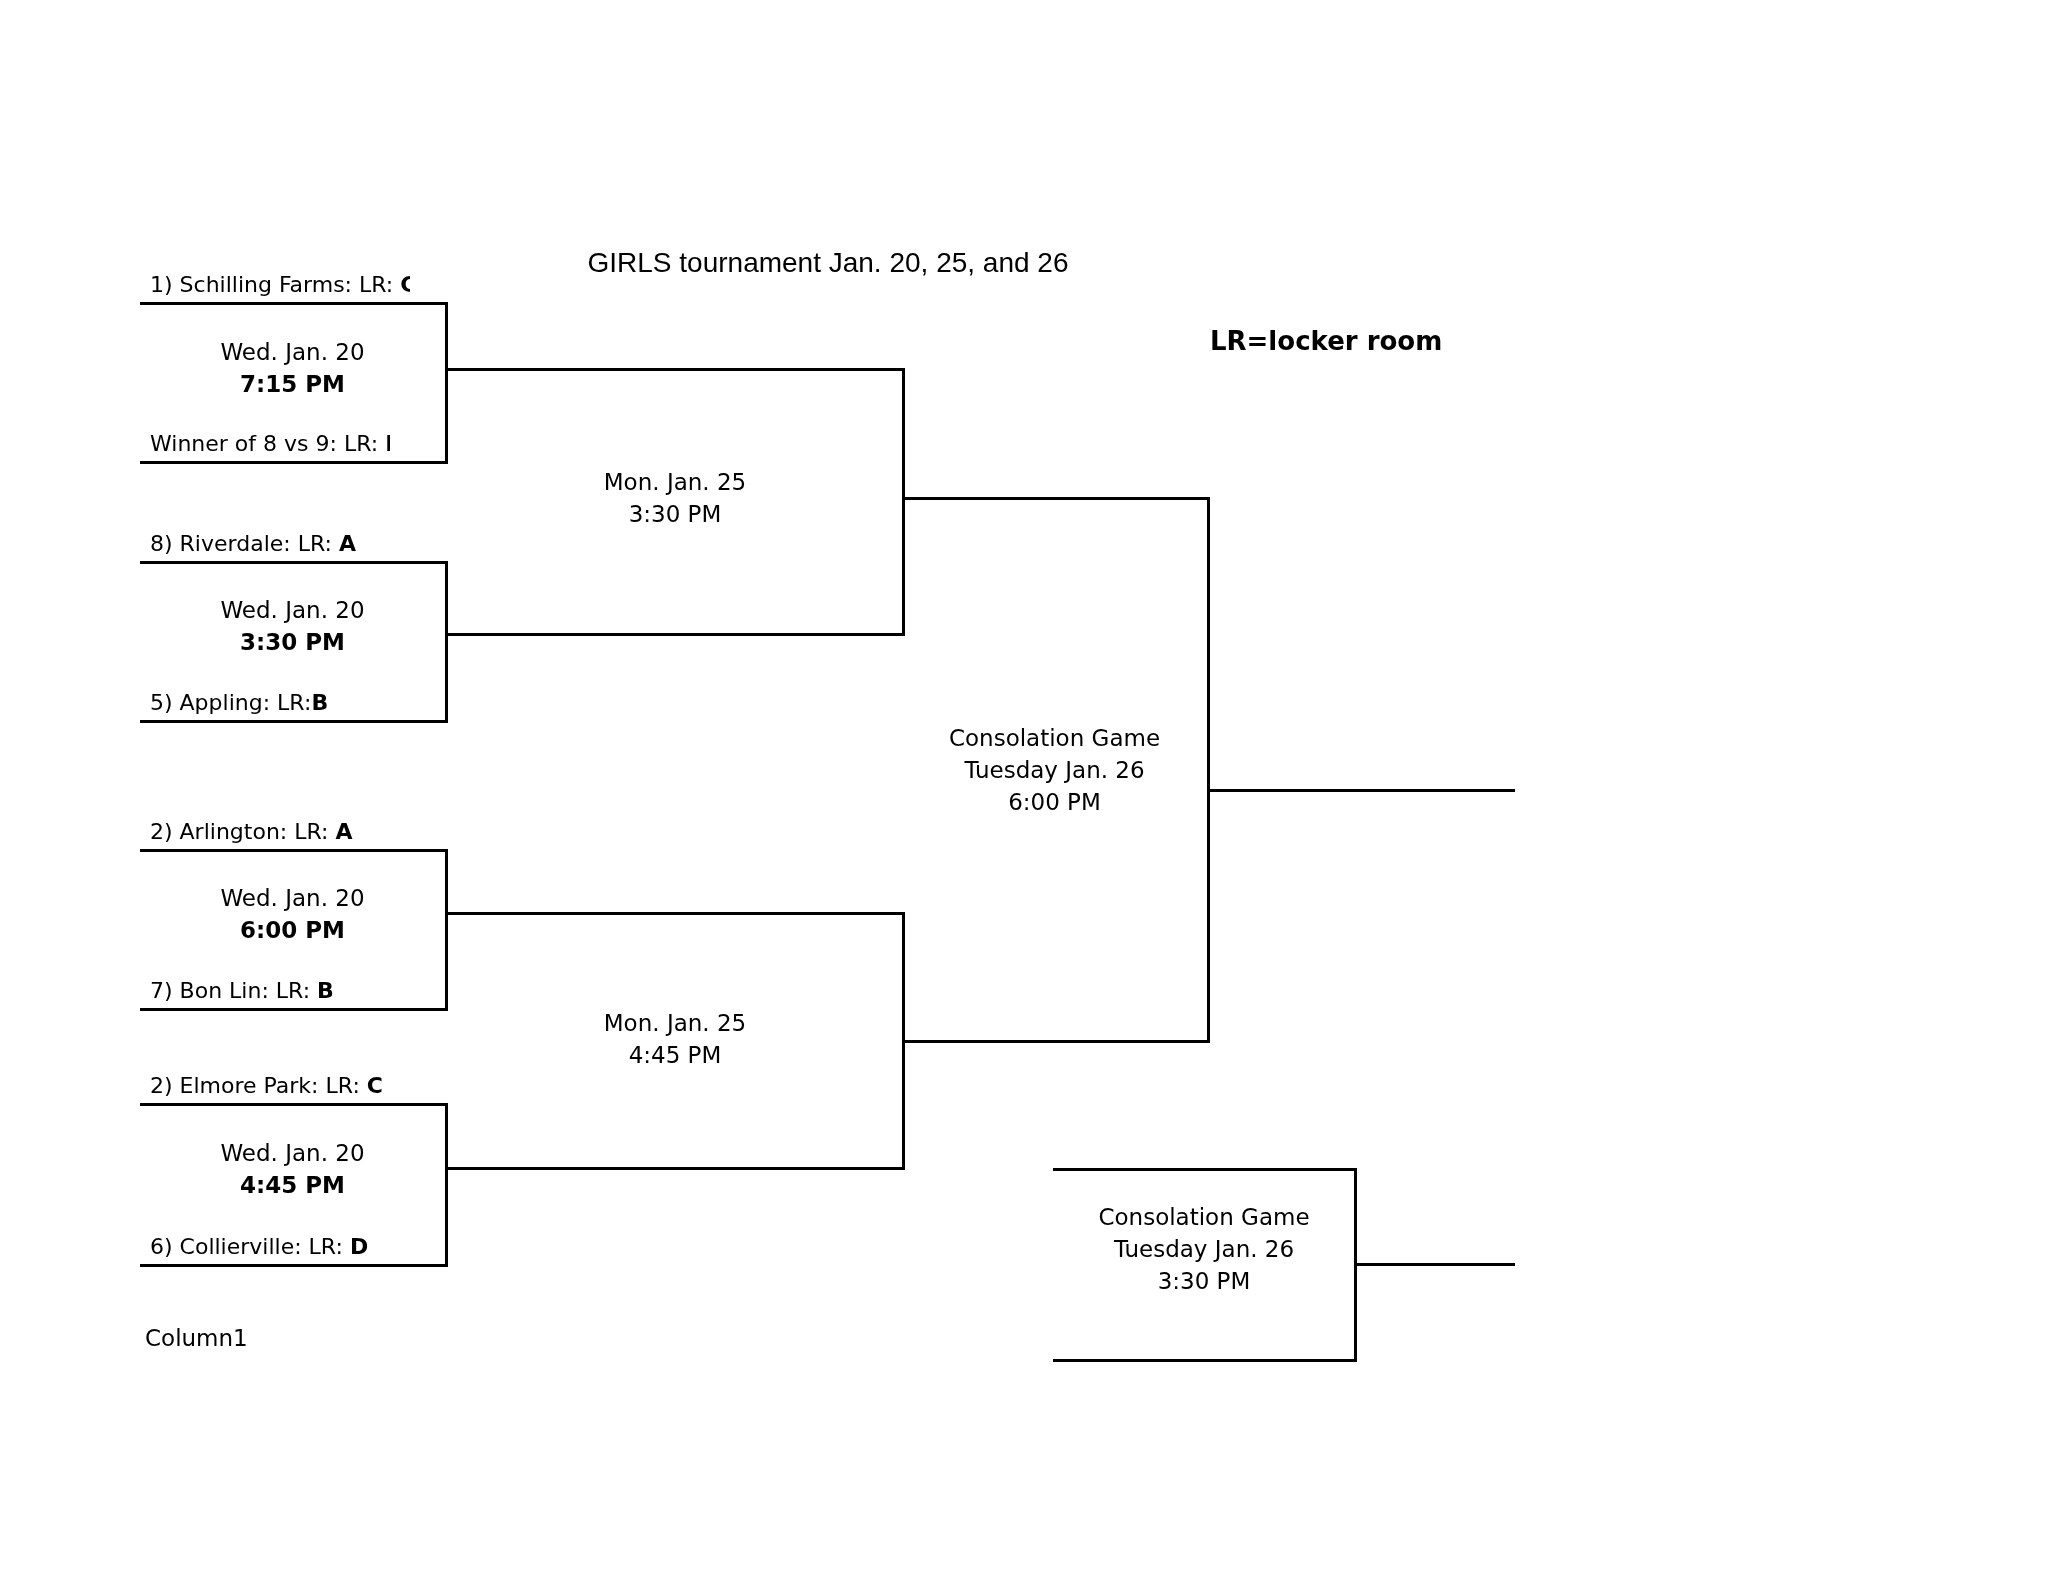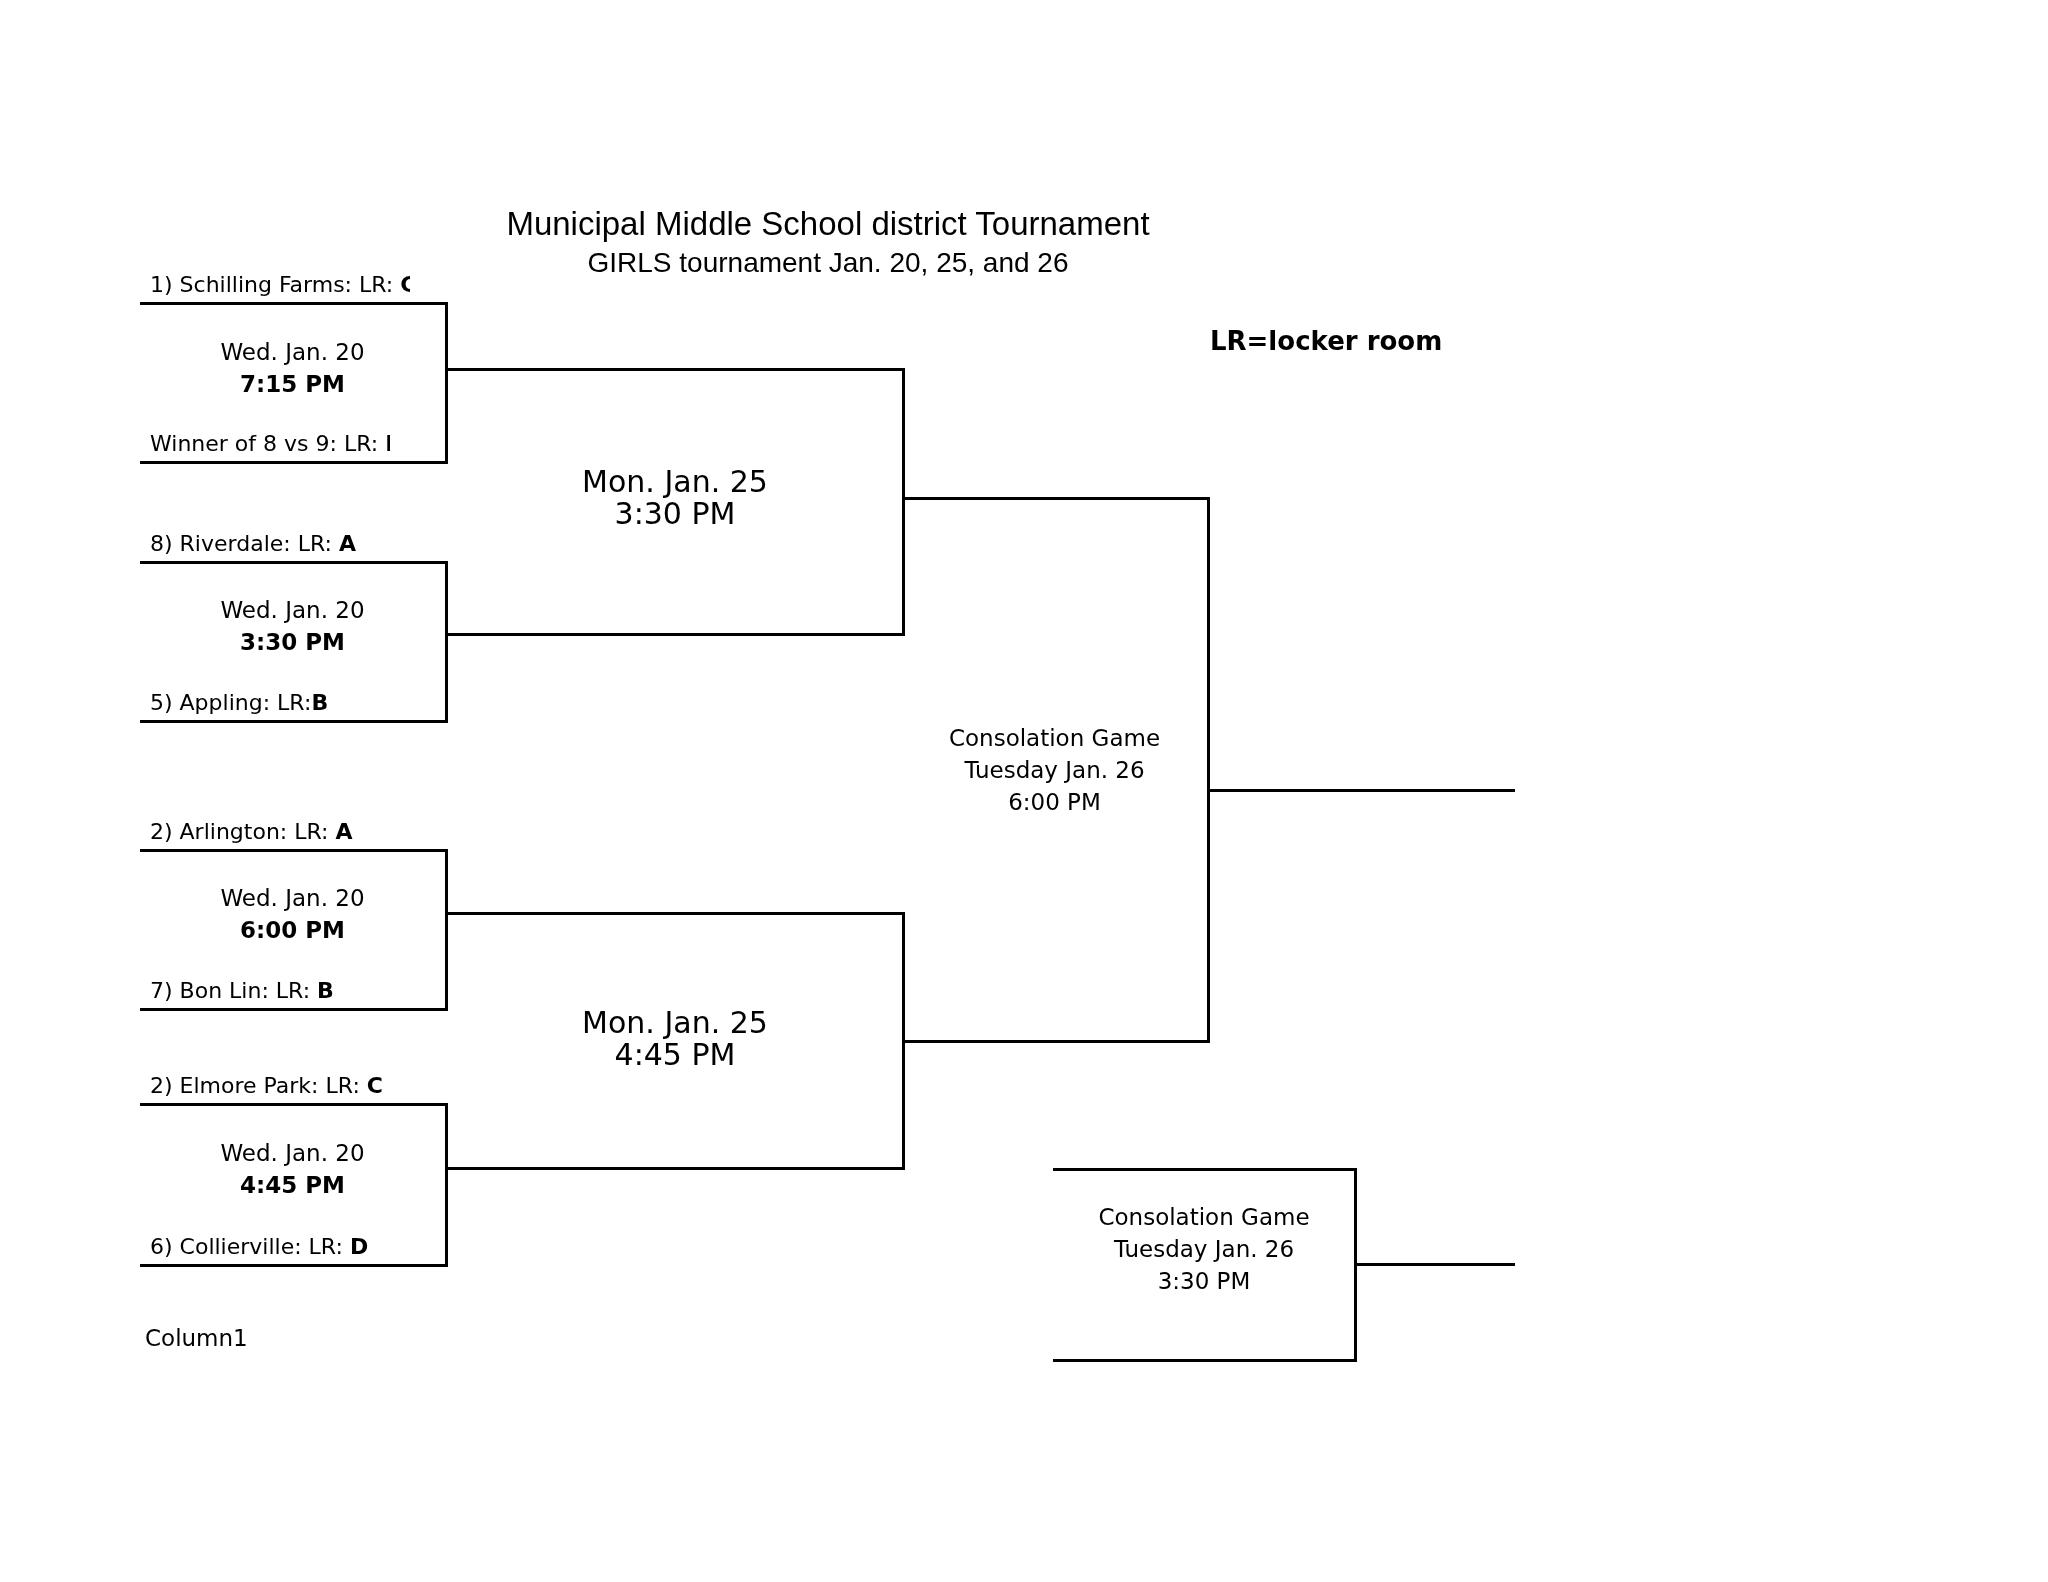--- a/index.html
+++ b/index.html
@@ -28,21 +28,21 @@
   }
   .clip-c{width:10px;}
   .clip-d{width:5px;}
   .gamebox{
     position:absolute;left:140px;width:305px;
     text-align:center;font-size:23px;line-height:32px;
   }
   .gamebox .t{font-weight:bold;}
   .midtext{
     position:absolute;left:445px;width:460px;
-    text-align:center;font-size:30px;line-height:32px;
+    text-align:center;font-size:23px;line-height:32px;
   }
   .finaltext{
     position:absolute;
     text-align:center;font-size:23px;line-height:32px;
   }
   .title{
     position:absolute;left:328px;width:1000px;top:204px;
     text-align:center;font-size:33px;line-height:40px;
     font-family:"Liberation Sans",sans-serif;
   }
@@ -58,21 +58,20 @@
   .footer{
     position:absolute;left:145px;top:1322px;
     font-size:23px;line-height:32px;
   }
 </style>
 </head>
 <body>
 
 <div class="canvas">
 
-  <div class="title">Municipal Middle School district Tournament</div>
   <div class="subtitle">GIRLS tournament Jan. 20, 25, and 26</div>
   <div class="legend">LR=locker room</div>
 
   <div class="team" style="top:268px;"><span>1) Schilling Farms: LR: </span><span class="clip clip-c">C</span></div>
   <div class="hline" style="left:140px;top:302px;width:305px;height:3px;"></div>
   <div class="gamebox" style="top:336px;">
     <div class="d">Wed. Jan. 20</div>
     <div class="t">7:15 PM</div>
   </div>
   <div class="team" style="top:427px;"><span>Winner of 8 vs 9: LR: </span><span class="clip clip-d">D</span></div>

